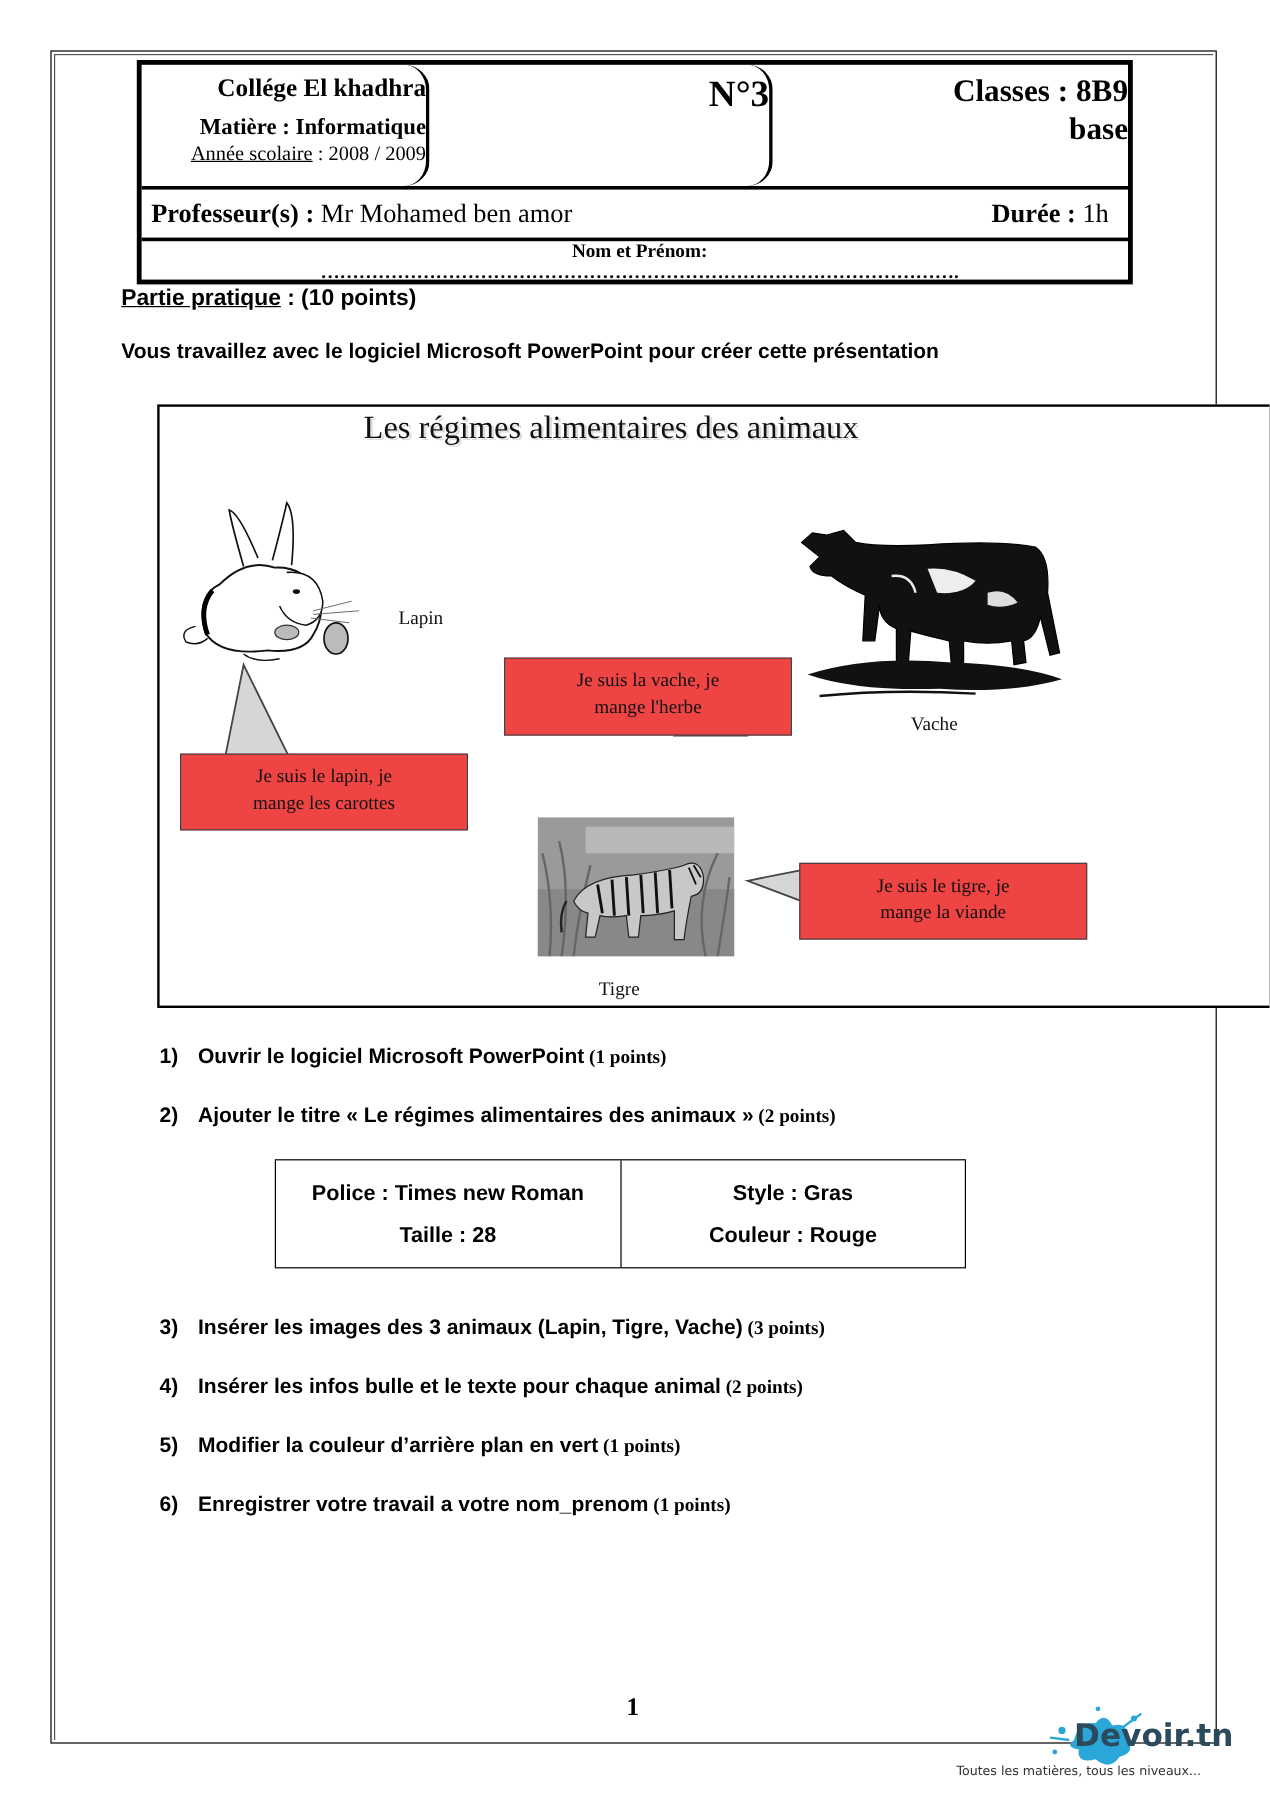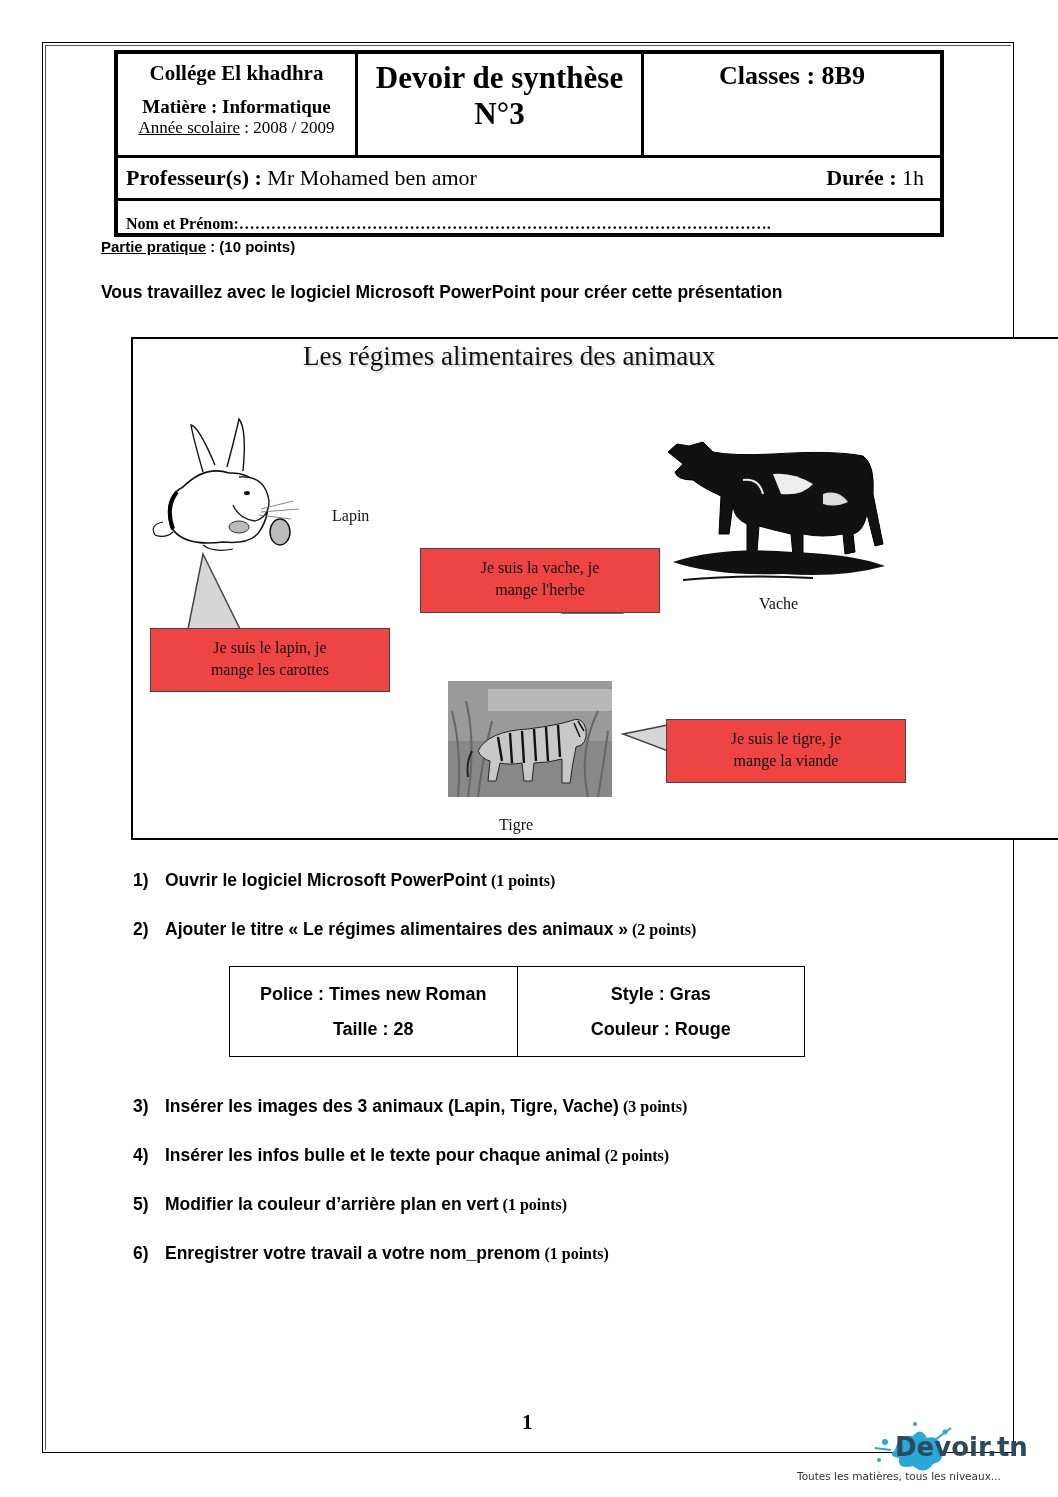--- a/index.html
+++ b/index.html
@@ -6,35 +6,35 @@
   body { width: 1058px; height: 1497px; position: relative; overflow: hidden; font-family: "Liberation Serif", serif; color: #000; }
 
   
   .page-frame { position: absolute; left: 42px; top: 42px; width: 972px; height: 1411px; border: 1px solid #000; box-sizing: border-box; }
   .page-frame::before { content: ""; position: absolute; left: 2px; top: 2px; right: 2px; bottom: 2px; border-left: 1px solid #555; border-top: 1px solid #555; }
 
   
   .header { position: absolute; left: 114px; top: 50px; width: 830px; border: 4px solid #000; box-sizing: border-box; }
   .hrow { display: flex; border-bottom: 3px solid #000; }
   .hrow:last-child { border-bottom: none; }
-  .hcell { box-sizing: border-box; text-align: center; font-weight: bold; }
+  .hcell { box-sizing: border-box; text-align: right; font-weight: bold; border-radius: 21px; }
   .c1 { width: 240px; border-right: 3px solid #000; padding-top: 6px; height: 101px; }
   .c2 { width: 286px; border-right: 3px solid #000; padding-top: 6px; }
   .c3 { flex: 1; padding-top: 6px; }
   .school { font-size: 21px; line-height: 26px; }
   .subject { font-size: 19px; line-height: 22px; margin-top: 10px; }
   .year { font-size: 17px; font-weight: normal; line-height: 20px; }
   .year u { text-decoration: underline; }
   .exam-title { font-size: 31px; line-height: 36px; }
   .classes { font-size: 26px; line-height: 32px; }
   .prof-row { height: 40px; align-items: center; padding: 0 16px 0 8px; justify-content: space-between; font-size: 22px; }
   .prof-row b { font-weight: bold; }
-  .name-row { height: 32px; align-items: flex-end; padding-left: 8px; font-size: 16px; font-weight: bold; }
+  .name-row { height: 32px; align-items: center; padding-left: 8px; font-size: 16px; font-weight: bold; flex-direction: column; }
 
-  .section-title { position: absolute; left: 101px; top: 238px; font-family: "Liberation Sans", sans-serif; font-weight: bold; font-size: 15px; }
+  .section-title { position: absolute; left: 101px; top: 238px; font-family: "Liberation Sans", sans-serif; font-weight: bold; font-size: 19px; }
   .section-title .ul { text-decoration: underline; }
   .intro { position: absolute; left: 101px; top: 282px; font-family: "Liberation Sans", sans-serif; font-weight: bold; font-size: 17.5px; }
 
   
   .slide { position: absolute; left: 131px; top: 337px; width: 929px; height: 503px; border: 2px solid #000; box-sizing: border-box; background: #fff; font-family: Liberation Serif, serif; }
   .slide-title { position: absolute; left: 170px; top: 2px; font-size: 27px; color: #111; }
   .slide-title-shadow { position: absolute; left: 172px; top: 4px; font-size: 27px; color: #ddd; z-index: 0; }
   .lbl { position: absolute; font-size: 16px; color: #111; }
   .bubble { position: absolute; background: #ef4444; border: 1.5px solid #444; box-sizing: border-box; text-align: center; font-size: 16px; color: #111; line-height: 22px; padding-top: 8px; }
   .slide svg.art { position: absolute; }
@@ -60,25 +60,25 @@
 <div class="page-frame"></div>
 
 <div class="header">
   <div class="hrow">
     <div class="hcell c1">
       <div class="school">Collége El khadhra</div>
       <div class="subject">Matière : Informatique</div>
       <div class="year"><u>Année scolaire</u><span> : 2008 / 2009</span></div>
     </div>
     <div class="hcell c2">
-      <div class="exam-title">Devoir de synthèse</div>
       <div class="exam-title">N°3</div>
     </div>
     <div class="hcell c3">
       <div class="classes">Classes : 8B9</div>
+      <div class="classes">base</div>
     </div>
   </div>
   <div class="hrow prof-row">
     <span><b>Professeur(s) :</b><span> Mr Mohamed ben amor</span></span>
     <span><b>Durée :</b><span> 1h</span></span>
   </div>
   <div class="hrow name-row">
     <span>Nom et Prénom:</span>
     <span> ……………………………………………………………………………………….</span>
   </div>

